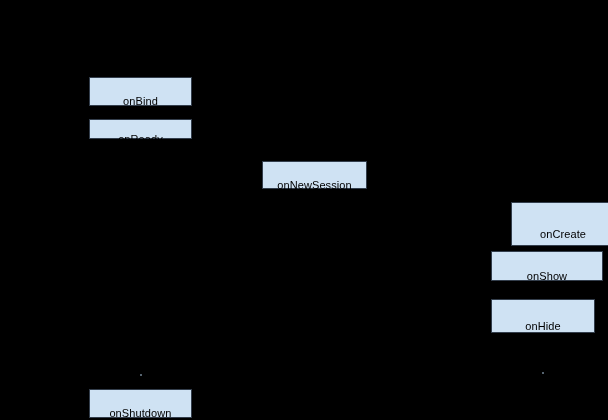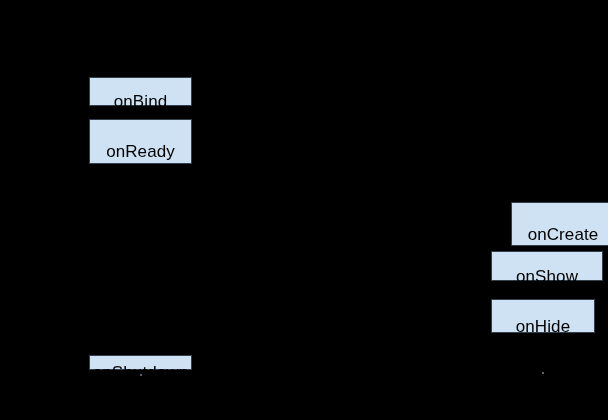--- a/index.html
+++ b/index.html
@@ -18,21 +18,21 @@
   .node {
     position: absolute;
     box-sizing: border-box;
     background: #cfe2f3;
     border: 1px solid #333e4c;
     display: flex;
     align-items: center;
     justify-content: center;
   }
   .node span {
-    font-size: 17px;
+    font-size: 11px;
     line-height: 1;
     color: #000000;
     white-space: nowrap;
     letter-spacing: 0.1px;
     margin-top: 20px;
   }
   .artifact {
     position: absolute;
     width: 2px;
     height: 2px;
@@ -41,38 +41,41 @@
 </style>
 </head>
 <body>
 
 <div id="canvas">
 
   <div class="node" style="left:89px;  top:77px;  width:103px; height:29px;">
     <span>onBind</span>
   </div>
 
-  <div class="node" style="left:89px;  top:119px; width:103px; height:45px;">
+  <div class="node" style="left:89px;  top:119px; width:103px; height:20px;">
     <span>onReady</span>
   </div>
 
+  <div class="node" style="left:262px; top:161px; width:105px; height:28px;">
+    <span>onNewSession</span>
+  </div>
 
   <div class="node" style="left:511px; top:202px; width:104px; height:44px;text-align:right;">
     <span>onCreate</span>
   </div>
 
   <div class="node" style="left:491px; top:251px; width:112px; height:30px;">
     <span>onShow</span>
   </div>
 
   <div class="node" style="left:491px; top:299px; width:104px; height:34px;">
     <span>onHide</span>
   </div>
 
 
-  <div class="node" style="left:89px;  top:355px; width:103px; height:15px;">
+  <div class="node" style="left:89px;  top:389px; width:103px; height:29px;">
     <span>onShutdown</span>
   </div>
 
   <div class="artifact" style="left:140px; top:374px;"></div>
   <div class="artifact" style="left:542px; top:372px;"></div>
 
 </div>
 
 </body></html>

